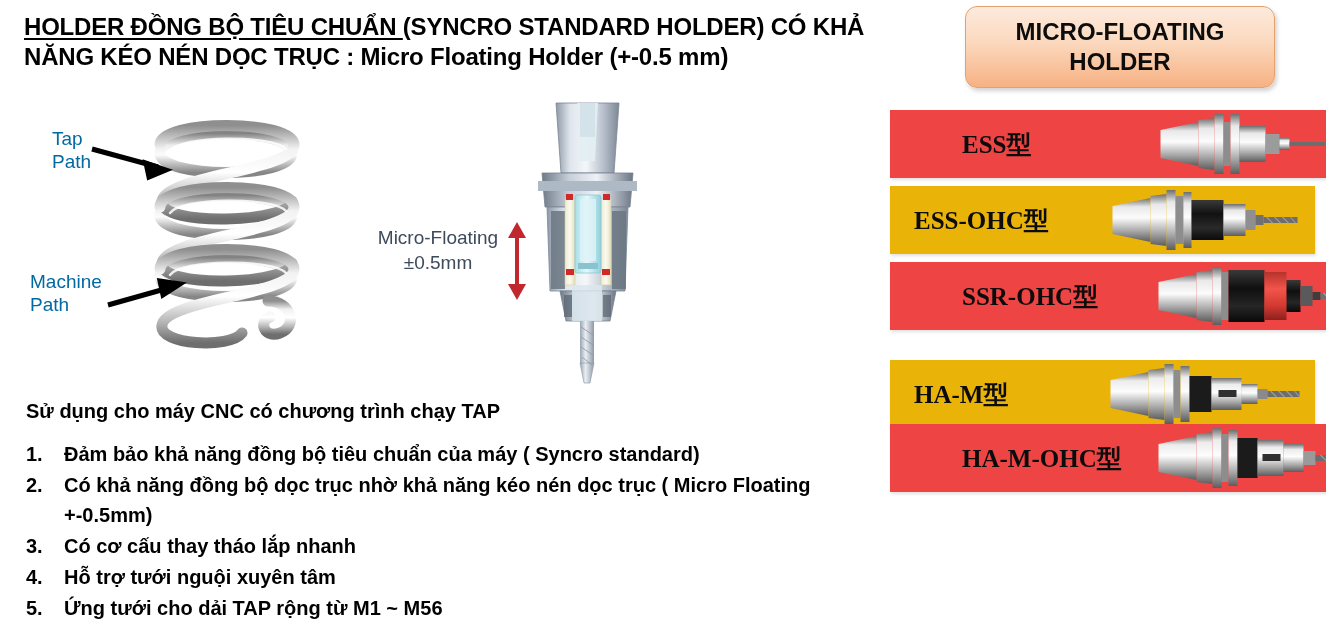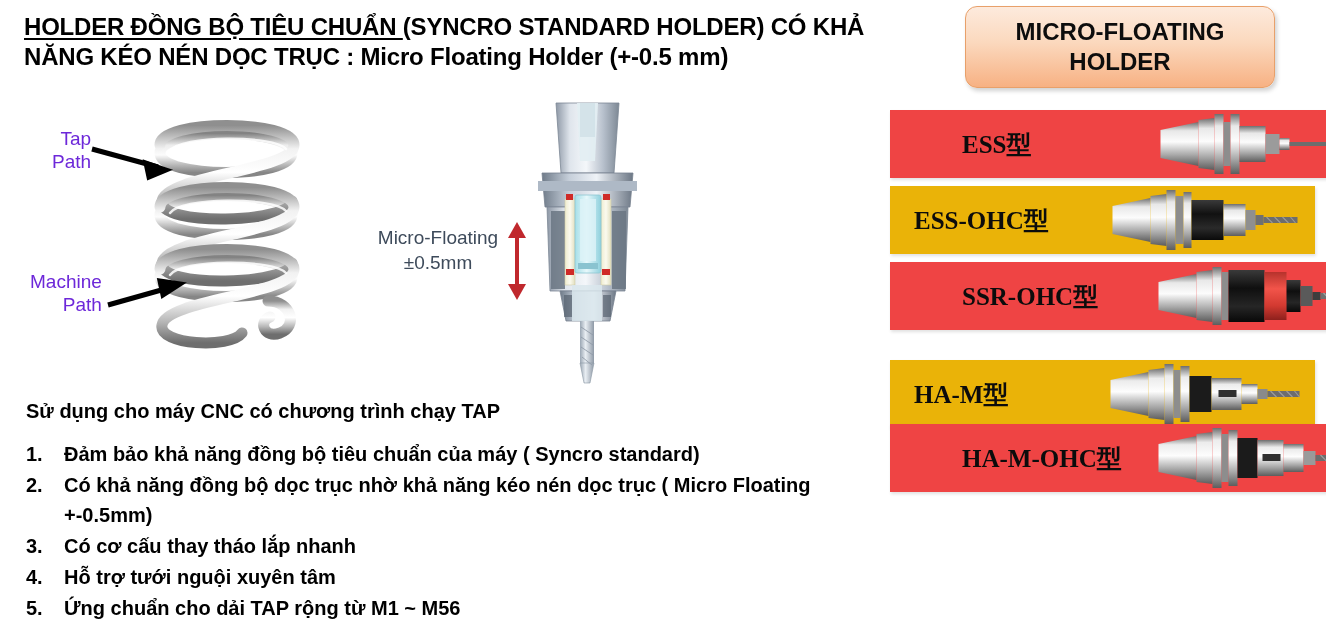--- a/index.html
+++ b/index.html
@@ -44,22 +44,22 @@
     font-size:25px;font-weight:bold;color:#0c0c0c;white-space:nowrap;
   }
   .product-image{flex:1;height:100%;position:relative;}
 
   
   .holder-svg{position:absolute;left:0;top:0;width:100%;height:100%;}
 
   
   #spring-figure{left:30px;top:105px;width:310px;height:255px;}
   .diag-label{
-    position:absolute;font-size:19px;line-height:23px;color:#6d28d9;
-    font-family:"Liberation Sans","DejaVu Sans",sans-serif;white-space:pre-line;text-align:right;
+    position:absolute;font-size:19px;line-height:23px;color:#0369a1;
+    font-family:"Liberation Sans","DejaVu Sans",sans-serif;white-space:pre-line;
   }
   #tap-path-label{left:22px;top:22px;}
   #machine-path-label{left:0px;top:165px;}
 
   #micro-float-annotation{
     left:368px;top:225px;width:140px;text-align:center;
     color:#3e4b5b;font-size:19px;line-height:25px;
   }
   #float-arrow{left:505px;top:222px;width:24px;height:78px;}
 
@@ -423,15 +423,15 @@
   <div class="usage-item">
     <div class="usage-num">3.</div>
     <div class="usage-text">Có cơ cấu thay tháo lắp nhanh</div>
   </div>
   <div class="usage-item">
     <div class="usage-num">4.</div>
     <div class="usage-text">Hỗ trợ tưới nguội xuyên tâm</div>
   </div>
   <div class="usage-item">
     <div class="usage-num">5.</div>
-    <div class="usage-text">Ứng chuẩn cho dải TAP rộng từ M1 ~ M56</div>
+    <div class="usage-text">Ứng tưới cho dải TAP rộng từ M1 ~ M56</div>
   </div>
 </div>
 
 </body></html>

